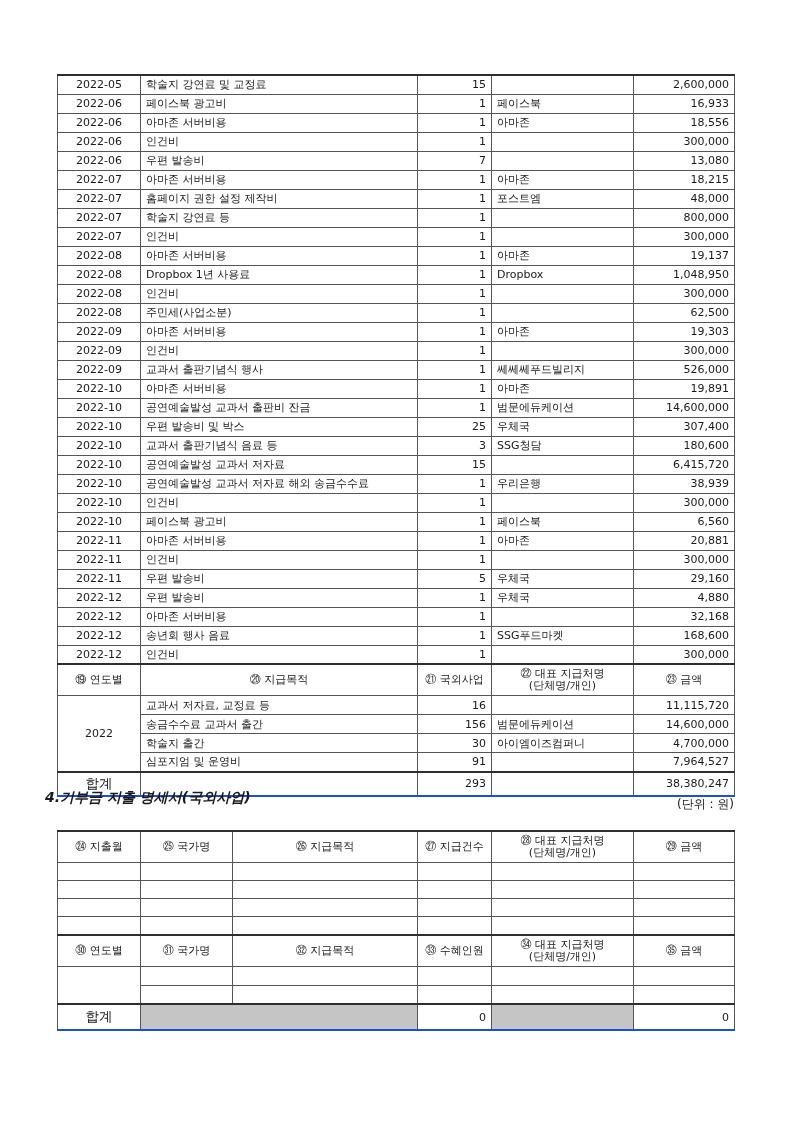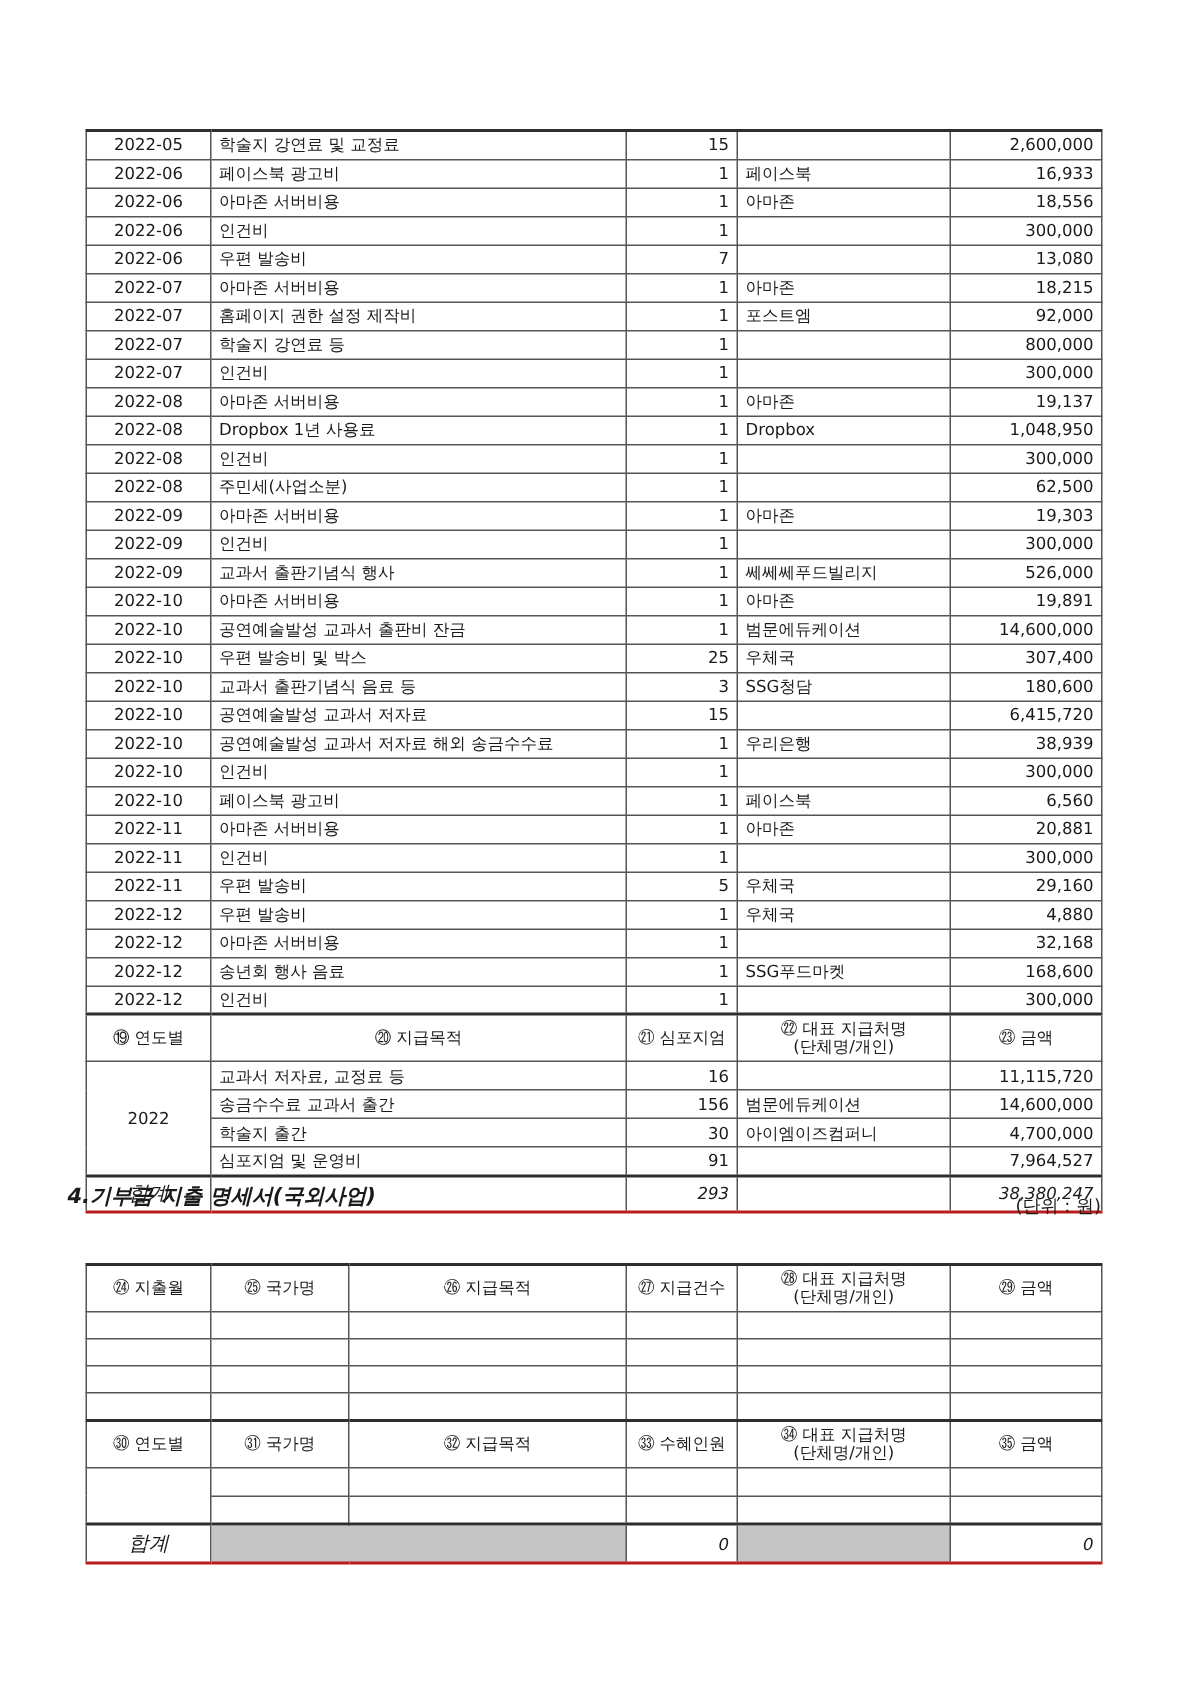--- a/index.html
+++ b/index.html
@@ -1,34 +1,34 @@
 <!DOCTYPE html>
 <html><head>
 <meta charset="utf-8">
 <style>
   html,body { margin:0; padding:0; }
   body {
     width:792px; height:1121px; background:#ffffff; position:relative;
     font-family:"DejaVu Sans","Liberation Sans",sans-serif;
     color:#1a1a1a;
   }
-  table { border-collapse:collapse; table-layout:fixed; width:677px;margin-top:12px; }
+  table { border-collapse:collapse; table-layout:fixed; width:677px; }
   td, th {
     border:1px solid #555; font-size:11px; font-weight:normal;
     padding:0 5px; vertical-align:middle; overflow:hidden; white-space:nowrap;
   }
   .l { text-align:left; } .c { text-align:center; } .r { text-align:right; }
   .tbl-wrap { position:absolute; left:57px; }
   #domestic-table-wrap { top:74px; }
   #overseas-table-wrap { top:830px; }
   #monthly-body tr { height:19px; }
   #monthly-body tr:first-child td { border-top:2px solid #2e2e2e; }
   .header-row th { height:30px; border-top:2px solid #2e2e2e; line-height:12px; }
   #yearly-body tr { height:19px; }
-  .total-row td { height:22px; border-top:2px solid #2e2e2e; border-bottom:2px solid #b91c1c;font-style:italic; }
+  .total-row td { height:22px; border-top:2px solid #2e2e2e; border-bottom:2px solid #1d4ed8; }
   .total-label { font-size:13.5px; }
   .two-line { display:block; line-height:12px; }
   #ov-monthly-empty tr { height:18px; }
   #ov-yearly-empty tr { height:19px; }
   #overseas-table-wrap .total-row td { height:24px; }
   .gray { background:#c5c5c5; }
   #section4-title {
     position:absolute; left:45px; top:789px; font-size:14px; font-weight:bold;font-style:italic;
   }
   #unit-note {
@@ -88,21 +88,21 @@
           <td class="l">아마존 서버비용</td>
           <td class="r">1</td>
           <td class="l">아마존</td>
           <td class="r">18,215</td>
         </tr>
         <tr>
           <td class="c">2022-07</td>
           <td class="l">홈페이지 권한 설정 제작비</td>
           <td class="r">1</td>
           <td class="l">포스트엠</td>
-          <td class="r">92,000</td>
+          <td class="r">48,000</td>
         </tr>
         <tr>
           <td class="c">2022-07</td>
           <td class="l">학술지 강연료 등</td>
           <td class="r">1</td>
           <td class="l"></td>
           <td class="r">800,000</td>
         </tr>
         <tr>
           <td class="c">2022-07</td>
@@ -263,21 +263,21 @@
           <td class="l">인건비</td>
           <td class="r">1</td>
           <td class="l"></td>
           <td class="r">300,000</td>
         </tr>
       </tbody>
     <tbody>
       <tr class="header-row">
         <th class="c">⑲ 연도별</th>
         <th class="c">⑳ 지급목적</th>
-        <th class="c">㉑ 심포지엄</th>
+        <th class="c">㉑ 국외사업</th>
         <th class="c">
           <span class="two-line">㉒ 대표 지급처명</span>
           <span class="two-line">(단체명/개인)</span>
         </th>
         <th class="c">㉓ 금액</th>
       </tr>
     </tbody>
     <tbody id="yearly-body">
         <tr>
           <td class="c" rowspan="4">2022</td>

